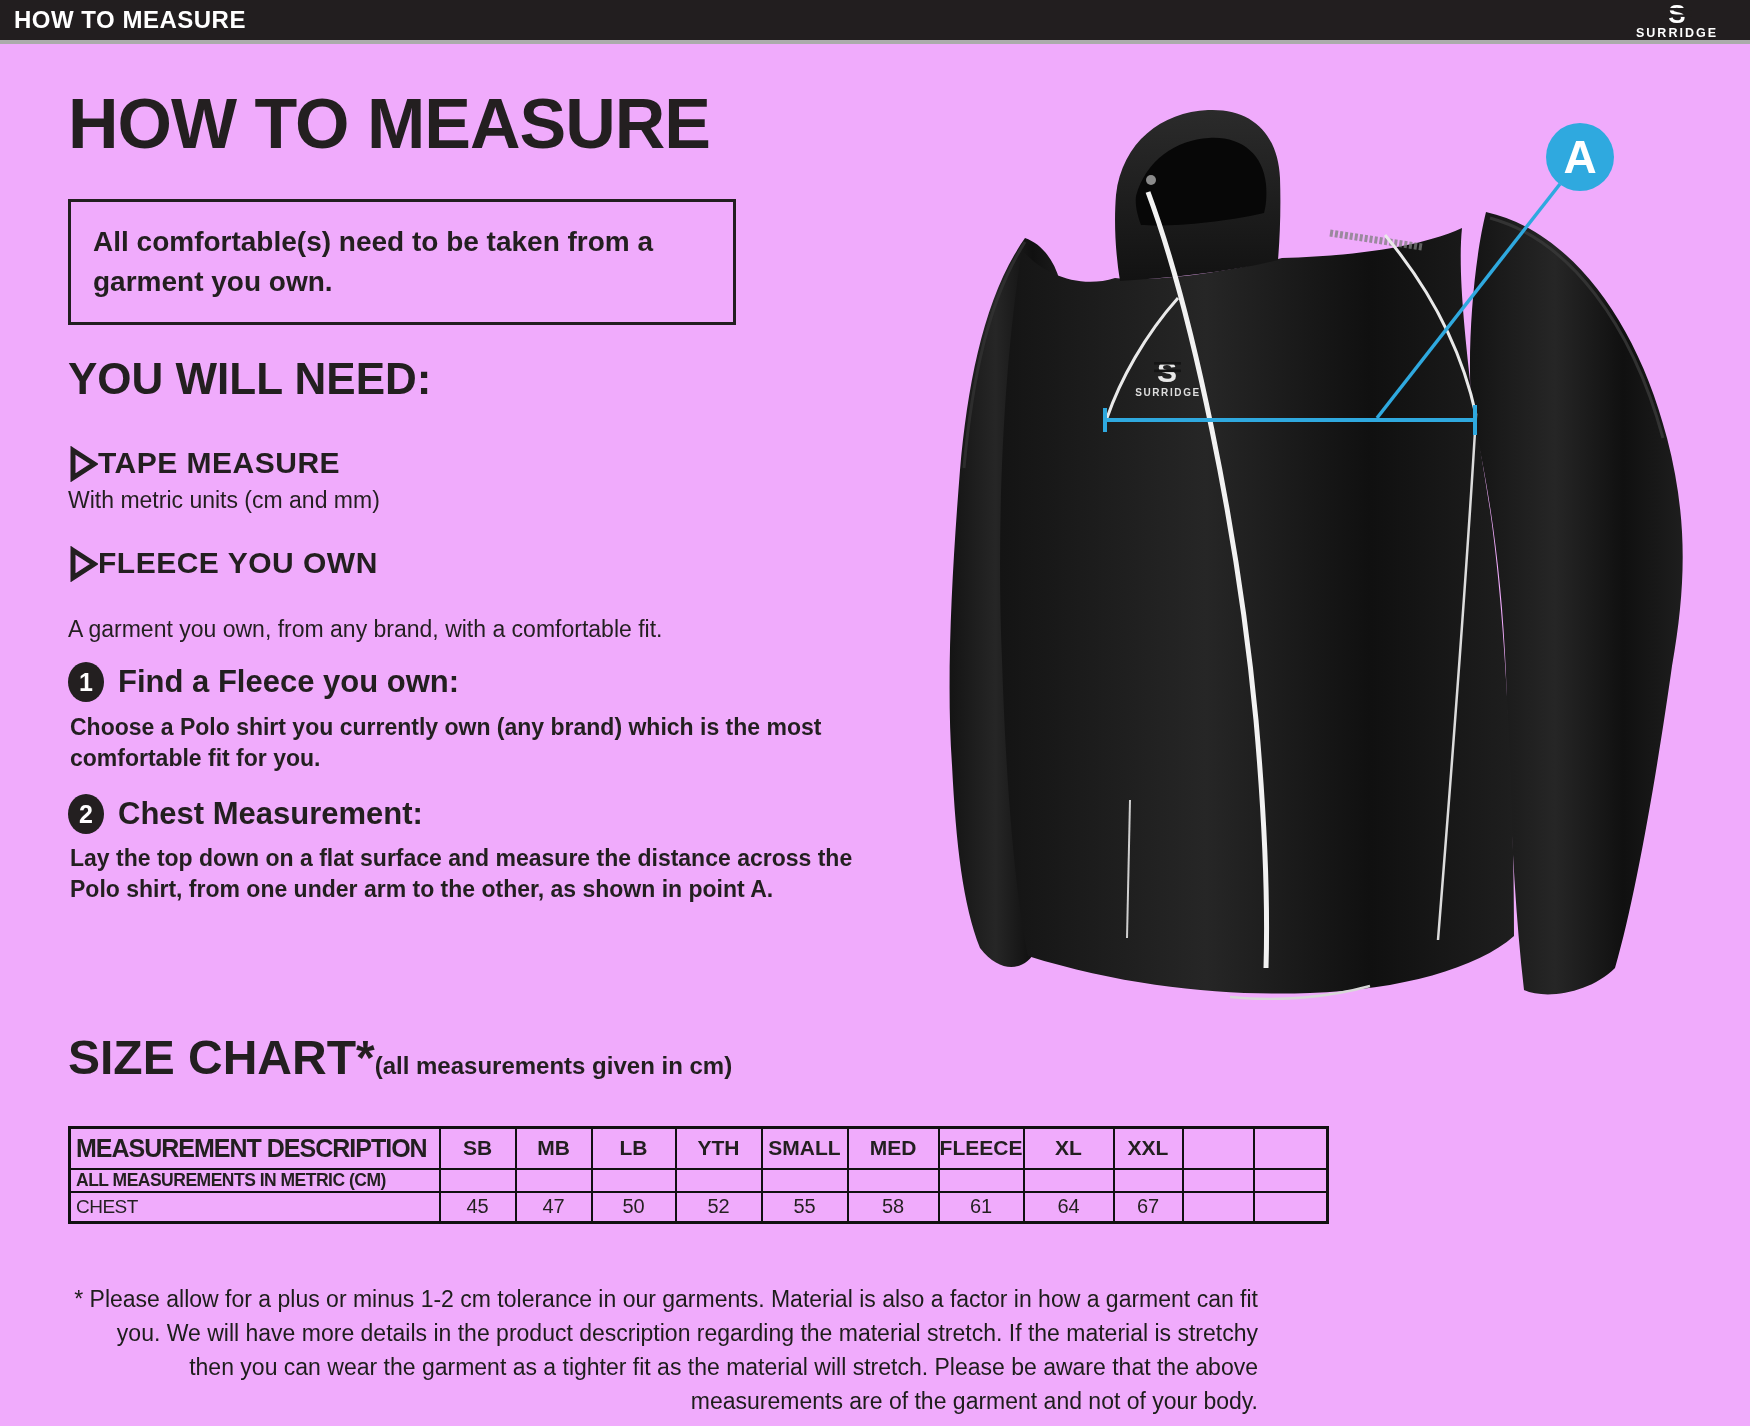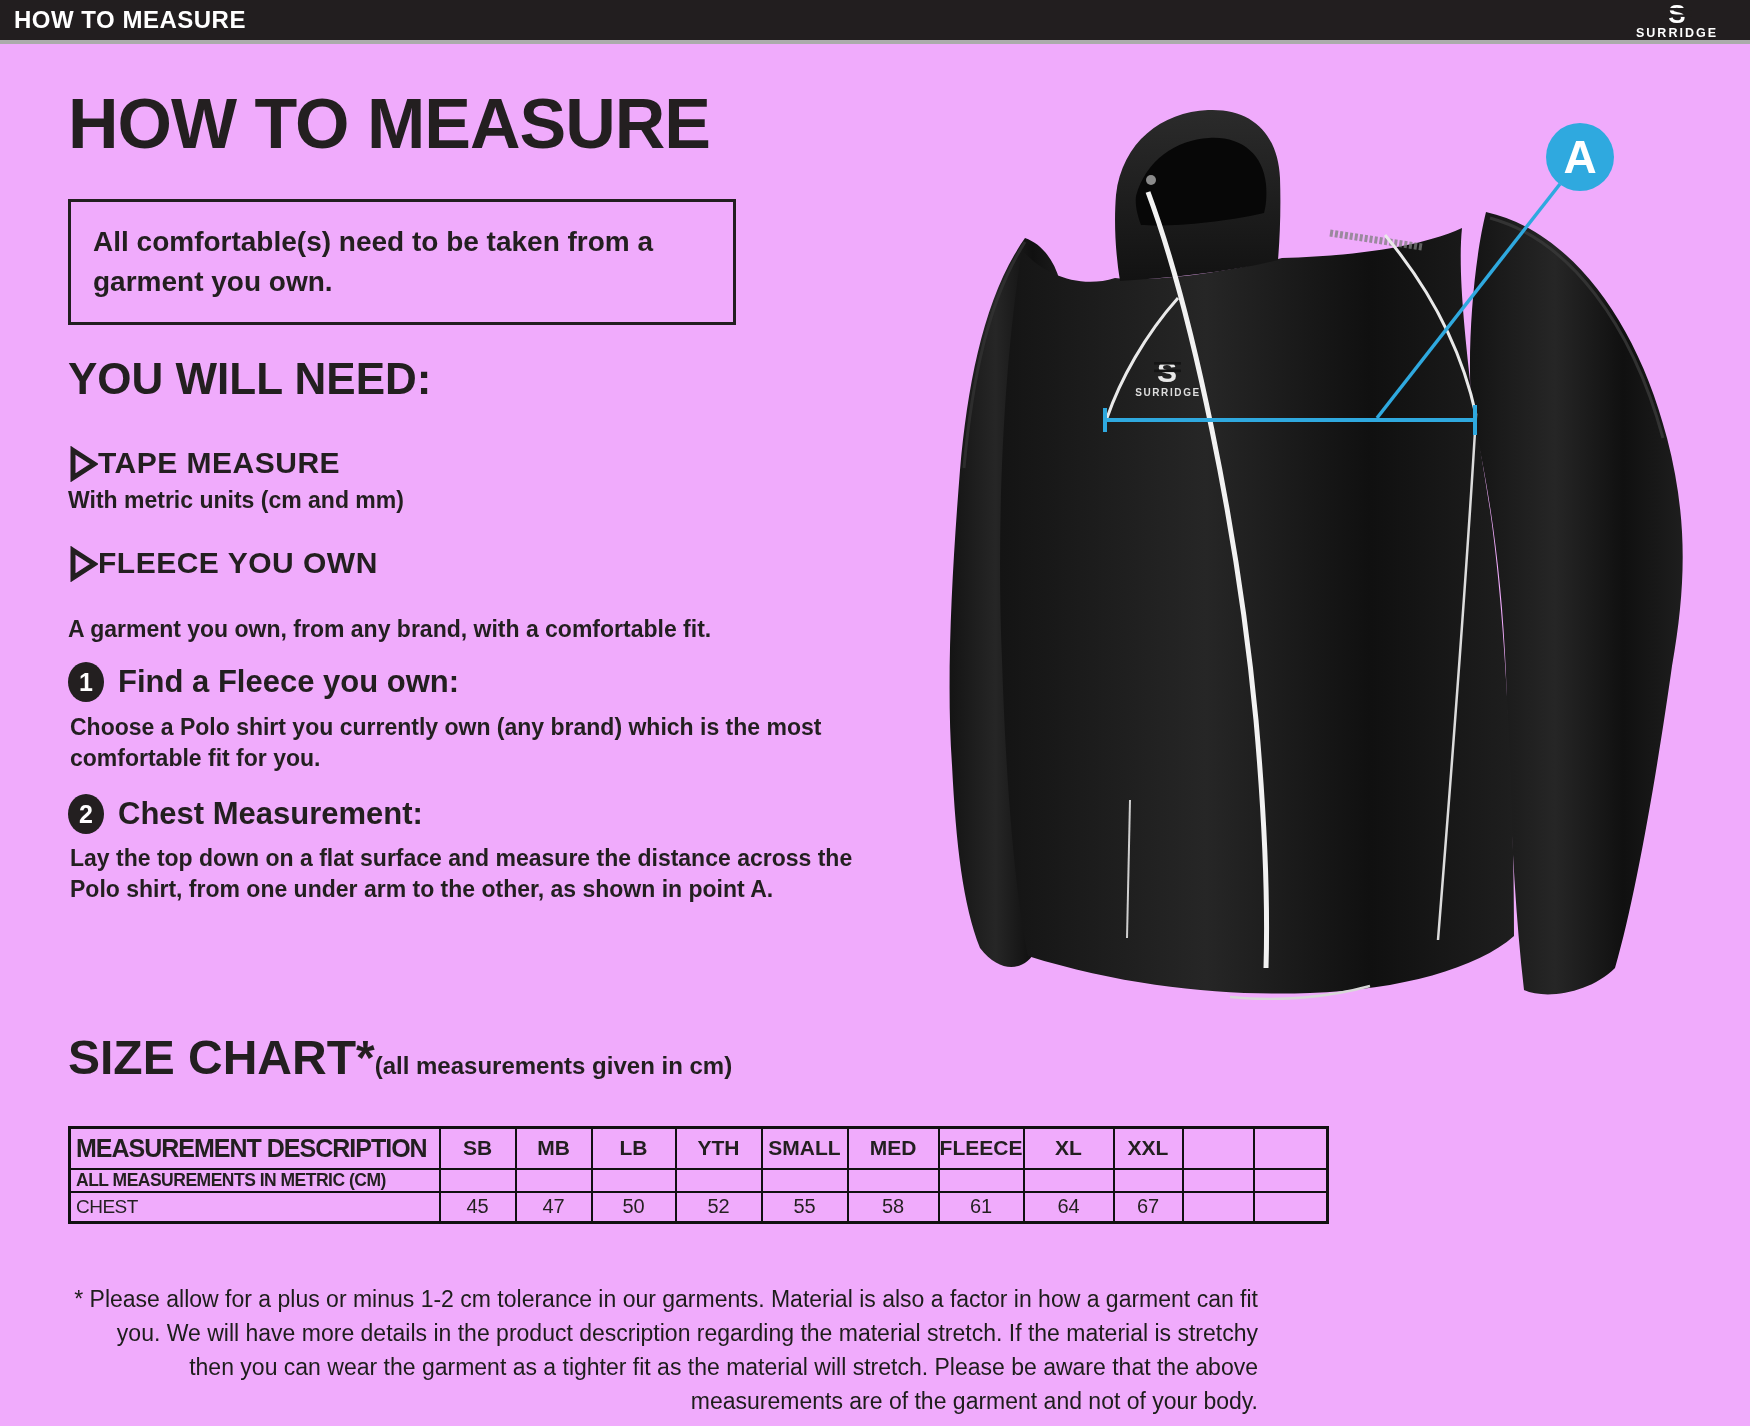--- a/index.html
+++ b/index.html
@@ -15,21 +15,21 @@
 
   
   .h1{position:absolute;left:68px;top:84px;font-size:70px;font-weight:800;
       letter-spacing:-1px;color:#231f20;white-space:nowrap;}
   .notice{position:absolute;left:68px;top:199px;width:668px;box-sizing:border-box;
       border:3px solid #231f20;padding:20px 22px;font-size:28px;font-weight:bold;line-height:40px;}
   .need-h{position:absolute;left:68px;top:354px;font-size:44px;font-weight:800;}
   .need-item{position:absolute;left:68px;display:flex;align-items:flex-start;}
   .need-item .lbl{font-size:30px;font-weight:800;letter-spacing:.5px;}
   .need-item.i1{top:446px;} .need-item.i2{top:546px;}
-  .need-desc{position:absolute;left:68px;font-size:23px;font-weight:bold;}
+  .need-desc{position:absolute;left:68px;font-size:23px;font-weight:normal;}
   .need-desc.d1{top:487px;} .need-desc.d2{top:616px;}
 
   .step{position:absolute;left:68px;display:flex;align-items:center;gap:14px;}
   .step.s1{top:662px;} .step.s2{top:794px;}
   .stepnum{width:36px;height:40px;border-radius:50%;background:#231f20;color:#fff;
       display:flex;align-items:center;justify-content:center;font-size:25px;font-weight:bold;flex:0 0 auto;}
   .step .ttl{font-size:31px;font-weight:800;}
   .step-p{position:absolute;left:70px;width:800px;font-size:23px;font-weight:bold;line-height:31px;}
   .step-p.p1{top:712px;} .step-p.p2{top:843px;}
 

